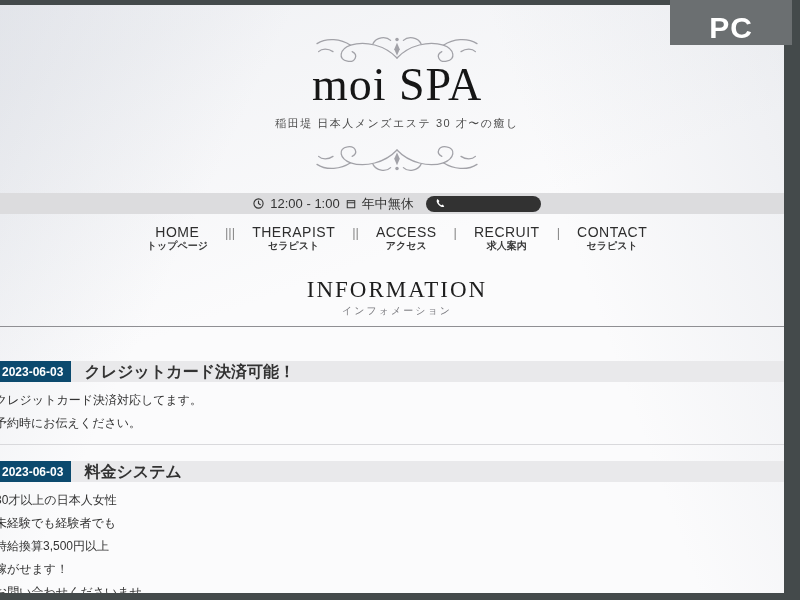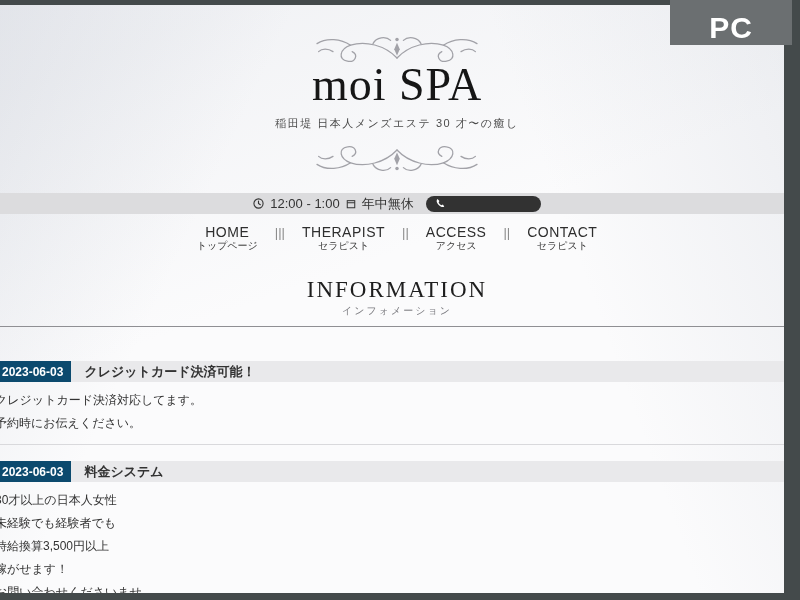--- a/index.html
+++ b/index.html
@@ -35,37 +35,37 @@
   .phone-pill{display:inline-flex;align-items:center;background:#323232;border-radius:9px;
               height:16px;width:106px;padding:0 0 0 9px;margin-left:6px;cursor:pointer;}
   .phone-pill svg{display:block;}
 
   
   .nav{position:absolute;top:219px;left:0;right:0;display:flex;justify-content:center;
        align-items:flex-start;}
   .nav-item{text-align:center;padding:0 17px;cursor:pointer;text-decoration:none;color:#2e2e2e;display:block;}
   .nav-en{font-family:Liberation Sans, sans-serif;font-size:14px;line-height:16px;
           letter-spacing:0.5px;}
-  .nav-jp{font-size:10px;line-height:12px;color:#3a3a3a;}
+  .nav-jp{font-size:10px;line-height:12px;color:#3a3a3a;font-weight:bold;}
   .nav-sep{color:#8a8a8a;font-size:13px;line-height:16px;padding-top:1px;}
 
   
   .info-title{position:absolute;top:272px;left:0;right:0;text-align:center;
               font-family:"Liberation Serif","DejaVu Serif",serif;font-size:23px;
               letter-spacing:2px;color:#1e1e1e;}
   .info-sub{position:absolute;top:299px;left:0;right:0;text-align:center;font-size:10px;
             color:#7c7c80;letter-spacing:2px;}
   .info-divider{position:absolute;top:321px;left:0;right:0;border-top:1px solid #8f8f93;}
 
   
   .news{position:absolute;top:356px;left:0;right:0;}
   .news-title-row{height:21px;background:#e9e9eb;display:flex;align-items:stretch;}
   .date-badge{background:#0c4a6e;color:#fff;font-size:12px;font-weight:bold;
               display:flex;align-items:center;padding:0 8px;}
-  .news-title{font-size:13px;font-weight:bold;color:#333;line-height:21px;margin-left:13px;}
+  .news-title{font-size:16px;font-weight:bold;color:#333;line-height:21px;margin-left:13px;}
   .news-body{padding:7px 0 0 1px;}
   .news-line{font-size:12px;color:#333;line-height:23px;}
   .entry-divider{border-top:1px solid #d9d9dc;margin-top:9px;}
   .entry-gap{height:16px;}
 </style>
 </head>
 <body>
 
 <div class="frame">
   <div class="pc-badge">
@@ -148,20 +148,24 @@
           <div class="nav-en">THERAPIST</div>
           <div class="nav-jp">セラピスト</div>
         </a>
         <span class="nav-sep">|</span>
         <span class="nav-sep">|</span>
         <a class="nav-item">
           <div class="nav-en">ACCESS</div>
           <div class="nav-jp">アクセス</div>
         </a>
         <span class="nav-sep">|</span>
+        <a class="nav-item">
+          <div class="nav-en">RECRUIT</div>
+          <div class="nav-jp">求人案内</div>
+        </a>
         <span class="nav-sep">|</span>
         <a class="nav-item">
           <div class="nav-en">CONTACT</div>
           <div class="nav-jp">セラピスト</div>
         </a>
       </nav>
 
       <div class="info-title">INFORMATION</div>
       <div class="info-sub">インフォメーション</div>
       <div class="info-divider"></div>

